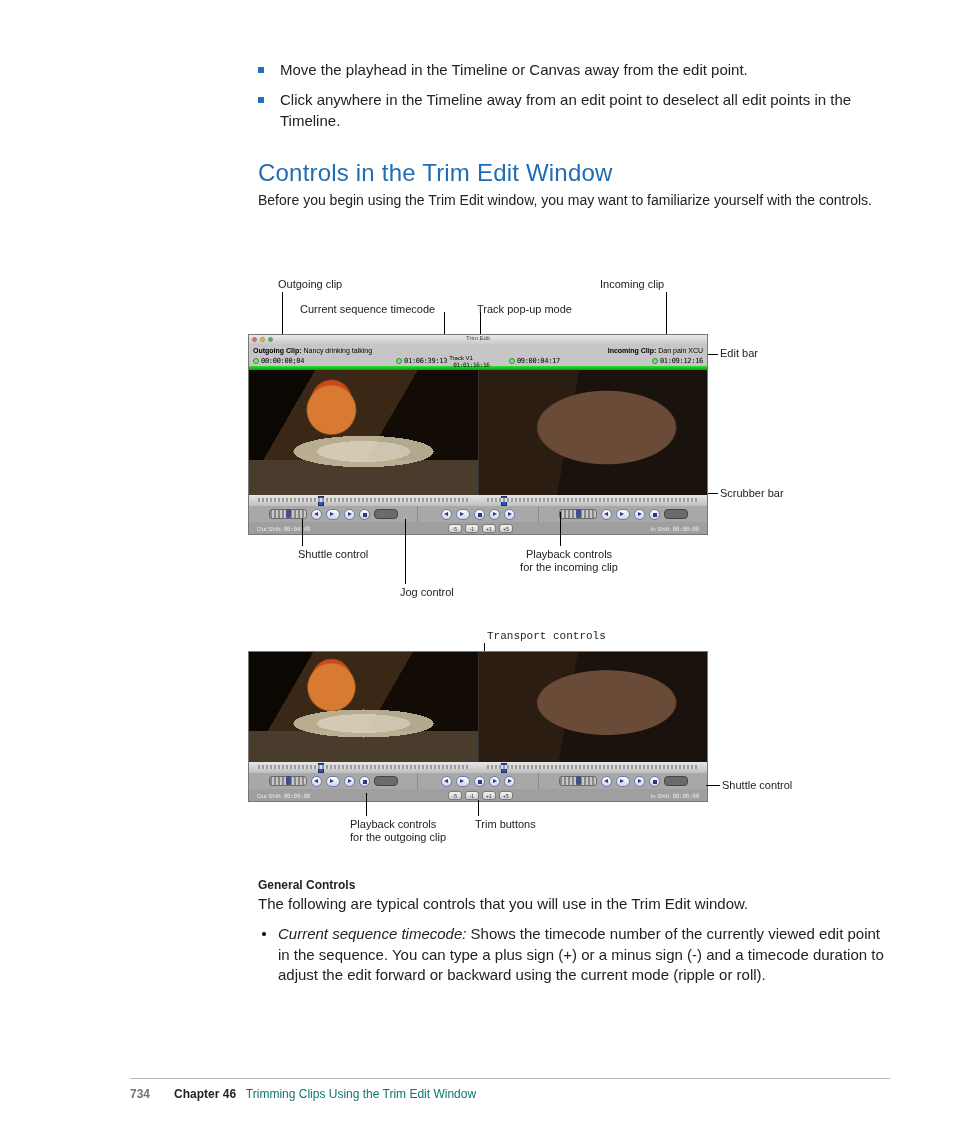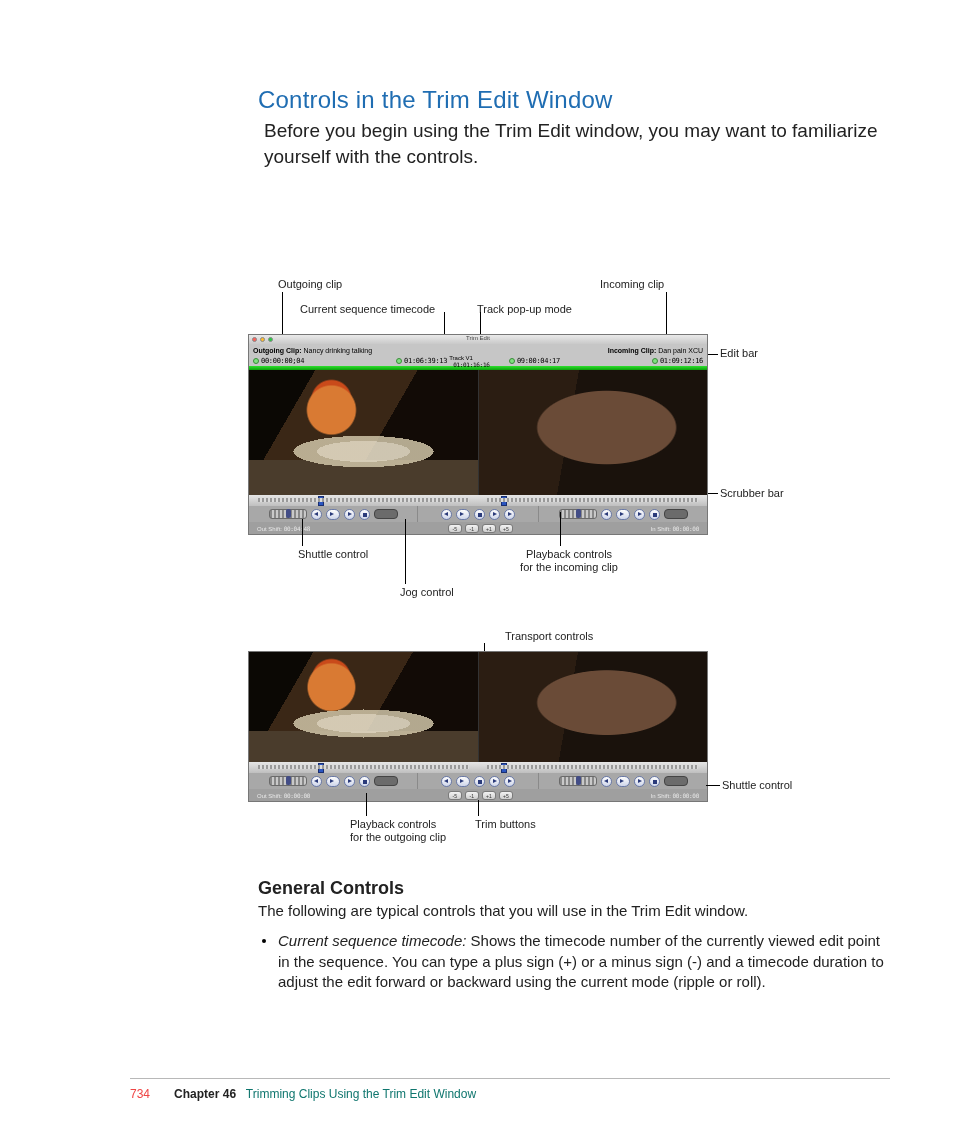--- a/index.html
+++ b/index.html
@@ -44,23 +44,23 @@
     background: #2a6bc2;
   }
   h2.section {
     color: #1f6db2;
     font-weight: 400;
     font-size: 24px;
     margin: 26px 0 4px 0;
     letter-spacing: 0.2px;
   }
   .intro {
-    font-size: 19px;
+    font-size: 14px;
     line-height: 1.35;
-    margin: 0 0 16px 6px;
+    margin: 0 0 16px 0;
   }
 
   
   .lbl {
     position: absolute;
     font-size: 11px;
     color: #222;
     line-height: 1.2;
     white-space: nowrap;
   }
@@ -151,50 +151,54 @@
   .trim-window.fig2 { top: 651px; }
   .trim-window.fig2 .viewers{ height:110px; }
 
   
   .after-figs {
     position:absolute;
     left:258px;
     top:878px;
     width:630px;
   }
-  .sub-h { font-weight:700; font-size:18px; margin:0 0 2px 0;}
+  .sub-h { font-weight:700; font-size:12px; margin:0 0 2px 0;}
   .p { font-size:15px; line-height:1.35; margin:0 0 10px 0;}
   .def-item{ font-size:15px; line-height:1.35; margin:0 0 0 0; padding-left:20px; position:relative;}
   .def-item .dot{ position:absolute; left:4px; top:8px; width:4px; height:4px; border-radius:50%; background:#000;}
   .def-term{ font-style:italic;}
   .footer {
     position:absolute;
     left:130px;
     bottom:44px;
     width:760px;
     border-top:1px solid #b8b8b8;
     padding-top:8px;
     display:flex;
     gap:24px;
     align-items:baseline;
     font-size:12px;
   }
-  .footer .pg{ font-weight:400; color:#ef4444;}
+  .footer .pg{ font-weight:700; color:#737373;}
   .footer .chap-lbl{ font-weight:700; color:#222;}
   .footer .chap-title{ color:#0f766e;}
   .tw-center-title{ position:absolute; left:50%; top:0; transform:translateX(-50%); font-size:6px; color:#444;}
   .hdr-tc{ display:inline-flex; align-items:center; gap:2px;}
   .hdr-tc .d{ width:6px; height:6px; border-radius:50%; background:#7fe07f; border:1px solid #3a8a3a; box-sizing:border-box;}
 </style>
 </head>
 <body>
 
 <div class="page">
 
   <div class="body-col">
+    <ul class="square">
+      <li>Move the playhead in the Timeline or Canvas away from the edit point.</li>
+      <li>Click anywhere in the Timeline away from an edit point to deselect all edit points in the Timeline.</li>
+    </ul>
 
     <h2 class="section">Controls in the Trim Edit Window</h2>
     <p class="intro">Before you begin using the Trim Edit window, you may want to familiarize yourself with the controls.</p>
   </div>
 
   <div class="lbl" style="left:278px; top:278px;">Outgoing clip</div>
   <div class="vline" style="left:282px; top:292px; height:45px;"></div>
 
   <div class="lbl" style="left:300px; top:303px;">Current sequence timecode</div>
   <div class="vline" style="left:444px; top:312px; height:36px;"></div>
@@ -308,21 +312,21 @@
   <div class="lbl" style="left:298px; top:548px;">Shuttle control</div>
 
   <div class="vline" style="left:405px; top:519px; height:65px;"></div>
   <div class="lbl" style="left:400px; top:586px;">Jog control</div>
 
   <div class="vline" style="left:560px; top:512px; height:34px;"></div>
   <div class="lbl multi" style="left:504px; top:548px; width:130px; text-align:center;">
     <span>Playback controls</span><br><span>for the incoming clip</span>
   </div>
 
-  <div class="lbl" style="left:505px; top:630px;">Transport controls</div>
+  <div class="lbl" style="left:487px; top:630px;font-family:Liberation Mono, monospace;">Transport controls</div>
   <div class="vline" style="left:484px; top:643px; height:128px;"></div>
 
   <div class="trim-window fig2">
     <div class="viewers">
       <div class="viewer scene-left"></div>
       <div class="viewer scene-right"></div>
     </div>
     <div class="scrubber">
       <div class="half sb-l">
           <span class="scrub-knob"></span>

